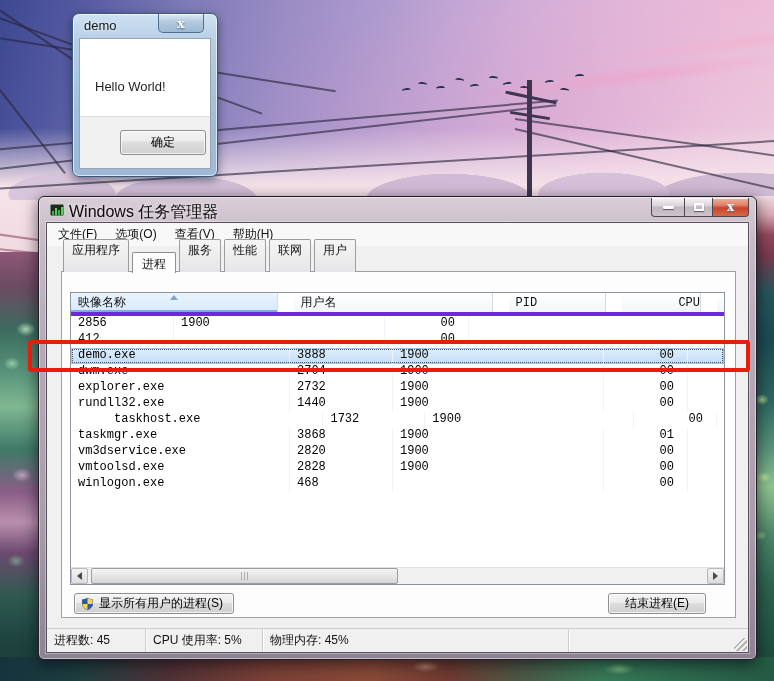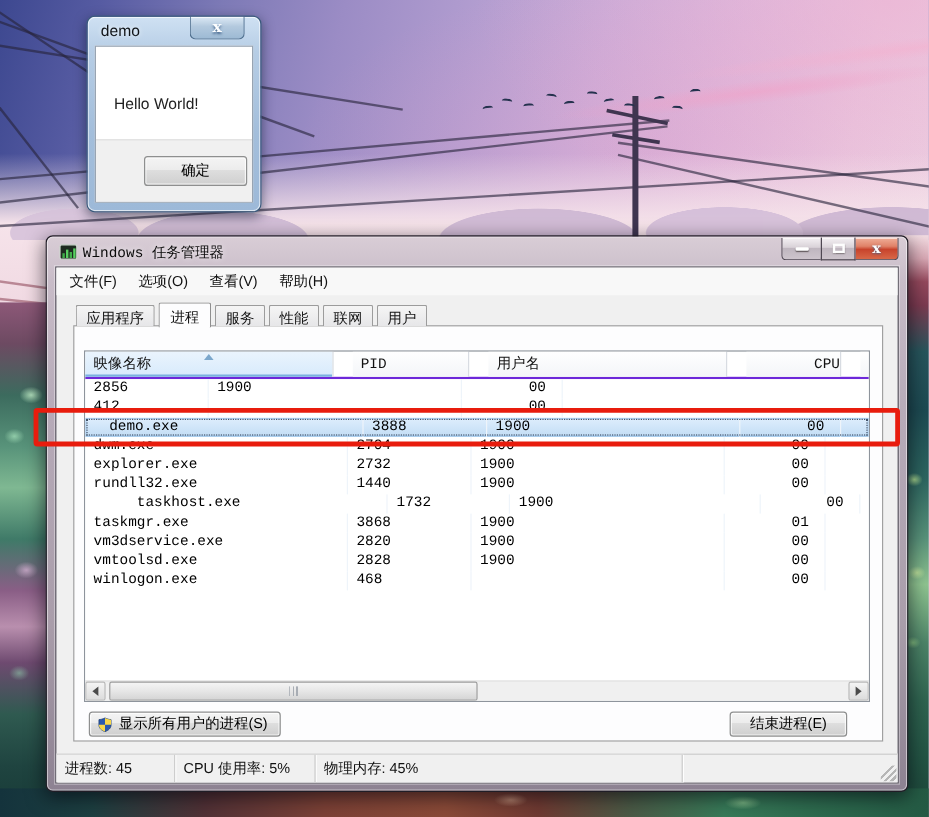--- a/index.html
+++ b/index.html
@@ -82,69 +82,69 @@
     border-top:1px solid #dfdfdf; }
   .dlg-ok { position:absolute; right:4px; bottom:13px; width:86px; height:25px; }
 
   
   .tm { position:absolute; left:38px; top:196px; width:719px; height:464px; z-index:10;
     border:1px solid #201d26; border-radius:6px;
     background:linear-gradient(180deg,#d9cdd6 0%,#c8bcc8 8%,#b7abb9 30%,#a99daa 70%,#8d8292 100%);
     box-shadow:0 4px 16px rgba(0,0,10,.6), inset 0 0 0 1px rgba(255,255,255,.5); }
   .tm-titlebar { position:absolute; left:0; top:0; right:0; height:25px; }
   .tm-icon { position:absolute; left:10px; top:5px; width:16px; height:16px; }
-  .tm-title { position:absolute; left:30px; top:5px; font-size:12px; color:#0a0a0a;
-    text-shadow:0 0 5px rgba(255,255,255,.9);font-family:Liberation Mono, monospace; }
+  .tm-title { position:absolute; left:30px; top:5px; font-size:16px; color:#0a0a0a;
+    text-shadow:0 0 5px rgba(255,255,255,.9); }
   .caption-group { position:absolute; top:1px; right:7px; display:flex; height:19px; z-index:5; }
   .cap-btn { border:1px solid #4e4752; border-top:none; display:flex; align-items:center; justify-content:center;
     background:linear-gradient(180deg,#f5f1f4 0%,#d9d2d8 45%,#bfb6bf 50%,#cdc4cc 100%);
     box-shadow: inset 0 1px 0 rgba(255,255,255,.8); }
   .cap-btn.min { width:33px; border-radius:0 0 0 4px; border-right:none; }
   .cap-btn.max { width:29px; }
   .cap-btn.close { width:36px; border-radius:0 0 4px 0; border-left:none;
     background:linear-gradient(180deg,#f0b09a 0%,#e08268 40%,#c8442c 55%,#d86848 100%); }
   .glyph-min { width:11px; height:3px; background:#fff; border-radius:1px; box-shadow:0 1px 1px rgba(40,30,30,.65); }
   .glyph-max { width:10px; height:8px; border:2px solid #fdfdfd; box-shadow:0 1px 1px rgba(40,30,30,.55); }
   .cap-btn .glyph-x { font-size:12px; }
 
   .tm-inner { position:absolute; left:7px; right:7px; top:25px; bottom:6px;
     background:#f0f0f0; border:1px solid #55505c; box-shadow:0 0 0 1px rgba(255,255,255,.35);
     display:flex; flex-direction:column; }
   .tm-menubar { height:23px; background:#f8f8f8; display:flex; align-items:center; padding-left:2px; flex:0 0 auto; }
   .menu-item { font-size:12px; color:#111; padding:3px 9px; }
   .tm-tabarea { flex:1 1 auto; padding:5px 12px 10px 14px; display:flex; flex-direction:column; }
   .tm-tabs { height:21px; display:flex; align-items:flex-end; position:relative; z-index:2; padding-left:2px; }
   .tab { font-size:12px; color:#131313; border:1px solid #9c9c9c; border-bottom:none;
-    border-radius:2px 2px 0 0; padding:2px 8px 1px; margin-right:3px; height:18px;
+    border-radius:2px 2px 0 0; padding:2px 8px 1px; margin-right:3px; height:33px;
     background:linear-gradient(180deg,#f5f5f5 0%,#e6e6e8 100%); }
   .tab.selected { height:21px; padding:3px 9px 3px; background:#fdfdfe; border-color:#8f8f8f;
     margin-bottom:-1px; position:relative; z-index:3; }
   .tm-page { flex:1 1 auto; background:#fdfdfe; border:1px solid #a0a0a0; margin-top:-1px; position:relative; }
 
   
   .lv { position:absolute; left:8px; top:20px; right:10px; height:293px; border:1px solid #8e949c;
     background:#fff; display:flex; flex-direction:column; overflow:hidden; }
-  .lv-header { height:23px; display:flex; flex:0 0 auto; border-bottom:2px solid #6d28d9;
+  .lv-header { height:23px; display:flex; flex:0 0 auto; border-bottom:4px solid #6d28d9;
     font-family:"Liberation Mono", monospace; font-size:12px; color:#111;gap:16px; }
   .hcell { height:100%; display:flex; align-items:center; padding-left:7px;
     background:linear-gradient(180deg,#ffffff 0%,#f3f5f8 100%); border-right:1px solid #d8dce2; position:relative; }
   .hcell.sorted { background:linear-gradient(180deg,#eaf4fd 0%,#d7eafc 100%);
     box-shadow: inset 0 -2px 0 #7ab0e0; }
   .hcell.right { justify-content:flex-end; padding-left:0; }
   .hcell.filler { flex:1 1 auto; border-right:none; }
   .sort-arrow { position:absolute; top:2px; left:50%; margin-left:-4px; width:0; height:0;
     border-left:4px solid transparent; border-right:4px solid transparent; border-bottom:5px solid #7ba7cc; }
   .lv-rows { flex:1 1 auto; background:#fff; overflow:hidden;
     font-family:"Liberation Mono", monospace; font-size:12px; color:#000; }
   .lv-row { height:16px; display:flex; line-height:15px; }
   .lv-row .cell { border-right:1px solid #eef4fa; padding-left:7px; white-space:nowrap; overflow:hidden; }
   .lv-row .cell.right { text-align:right; padding-right:13px; padding-left:0; }
   .lv-row .cell.filler { flex:1 1 auto; border-right:none; }
   .lv-row.selected { background:linear-gradient(180deg,#dfeefd 0%,#c2ddf5 100%);
-    box-shadow: inset 0 0 0 1px #9ec6ec; outline:1px dotted #44546a; outline-offset:-2px;padding-left:13px; }
+    box-shadow: inset 0 0 0 1px #9ec6ec; outline:1px dotted #44546a; outline-offset:-2px; }
   
   .lv-hscroll { flex:0 0 17px; background:#f0f0f0; border-top:1px solid #e2e2e2; display:flex; }
   .sb-btn { width:17px; height:100%; display:flex; align-items:center; justify-content:center;
     background:linear-gradient(180deg,#f4f4f4,#dcdcdc); border:1px solid #b9b9b9; border-radius:2px; }
   .tri-left { width:0; height:0; border-top:4px solid transparent; border-bottom:4px solid transparent; border-right:5px solid #4a4a4a; }
   .tri-right { width:0; height:0; border-top:4px solid transparent; border-bottom:4px solid transparent; border-left:5px solid #4a4a4a; }
   .sb-track { flex:1 1 auto; position:relative; }
   .sb-thumb { position:absolute; left:3px; top:0; width:307px; height:16px;
     background:linear-gradient(180deg,#f4f4f4 0%,#e8e8e8 45%,#d5d5d5 100%);
     border:1px solid #9d9d9d; border-radius:2px; display:flex; align-items:center; justify-content:center; }
@@ -264,22 +264,22 @@
             <div class="tab">服务</div>
             <div class="tab">性能</div>
             <div class="tab">联网</div>
             <div class="tab">用户</div>
           </div>
 
         <div class="tm-page">
           <div class="lv">
             <div class="lv-header" id="lvheader">
                 <div class="hcell sorted" style="width: 219px;">映像名称<span class="sort-arrow"></span></div>
+                <div class="hcell" style="width: 211px;">用户名</div>
                 <div class="hcell" style="width: 103px;">PID</div>
-                <div class="hcell" style="width: 211px;">用户名</div>
                 <div class="hcell right" style="width: 84px;">CPU</div>
                 <div class="hcell filler"></div>
               </div>
             <div class="lv-rows" id="lvrows">
                 <div class="lv-row">
                   <div class="cell" style="width: 103px;">2856</div>
                   <div class="cell" style="width: 211px;">1900</div>
                   <div class="cell right" style="width: 84px;">00</div>
                   <div class="cell filler"></div>
                 </div>

